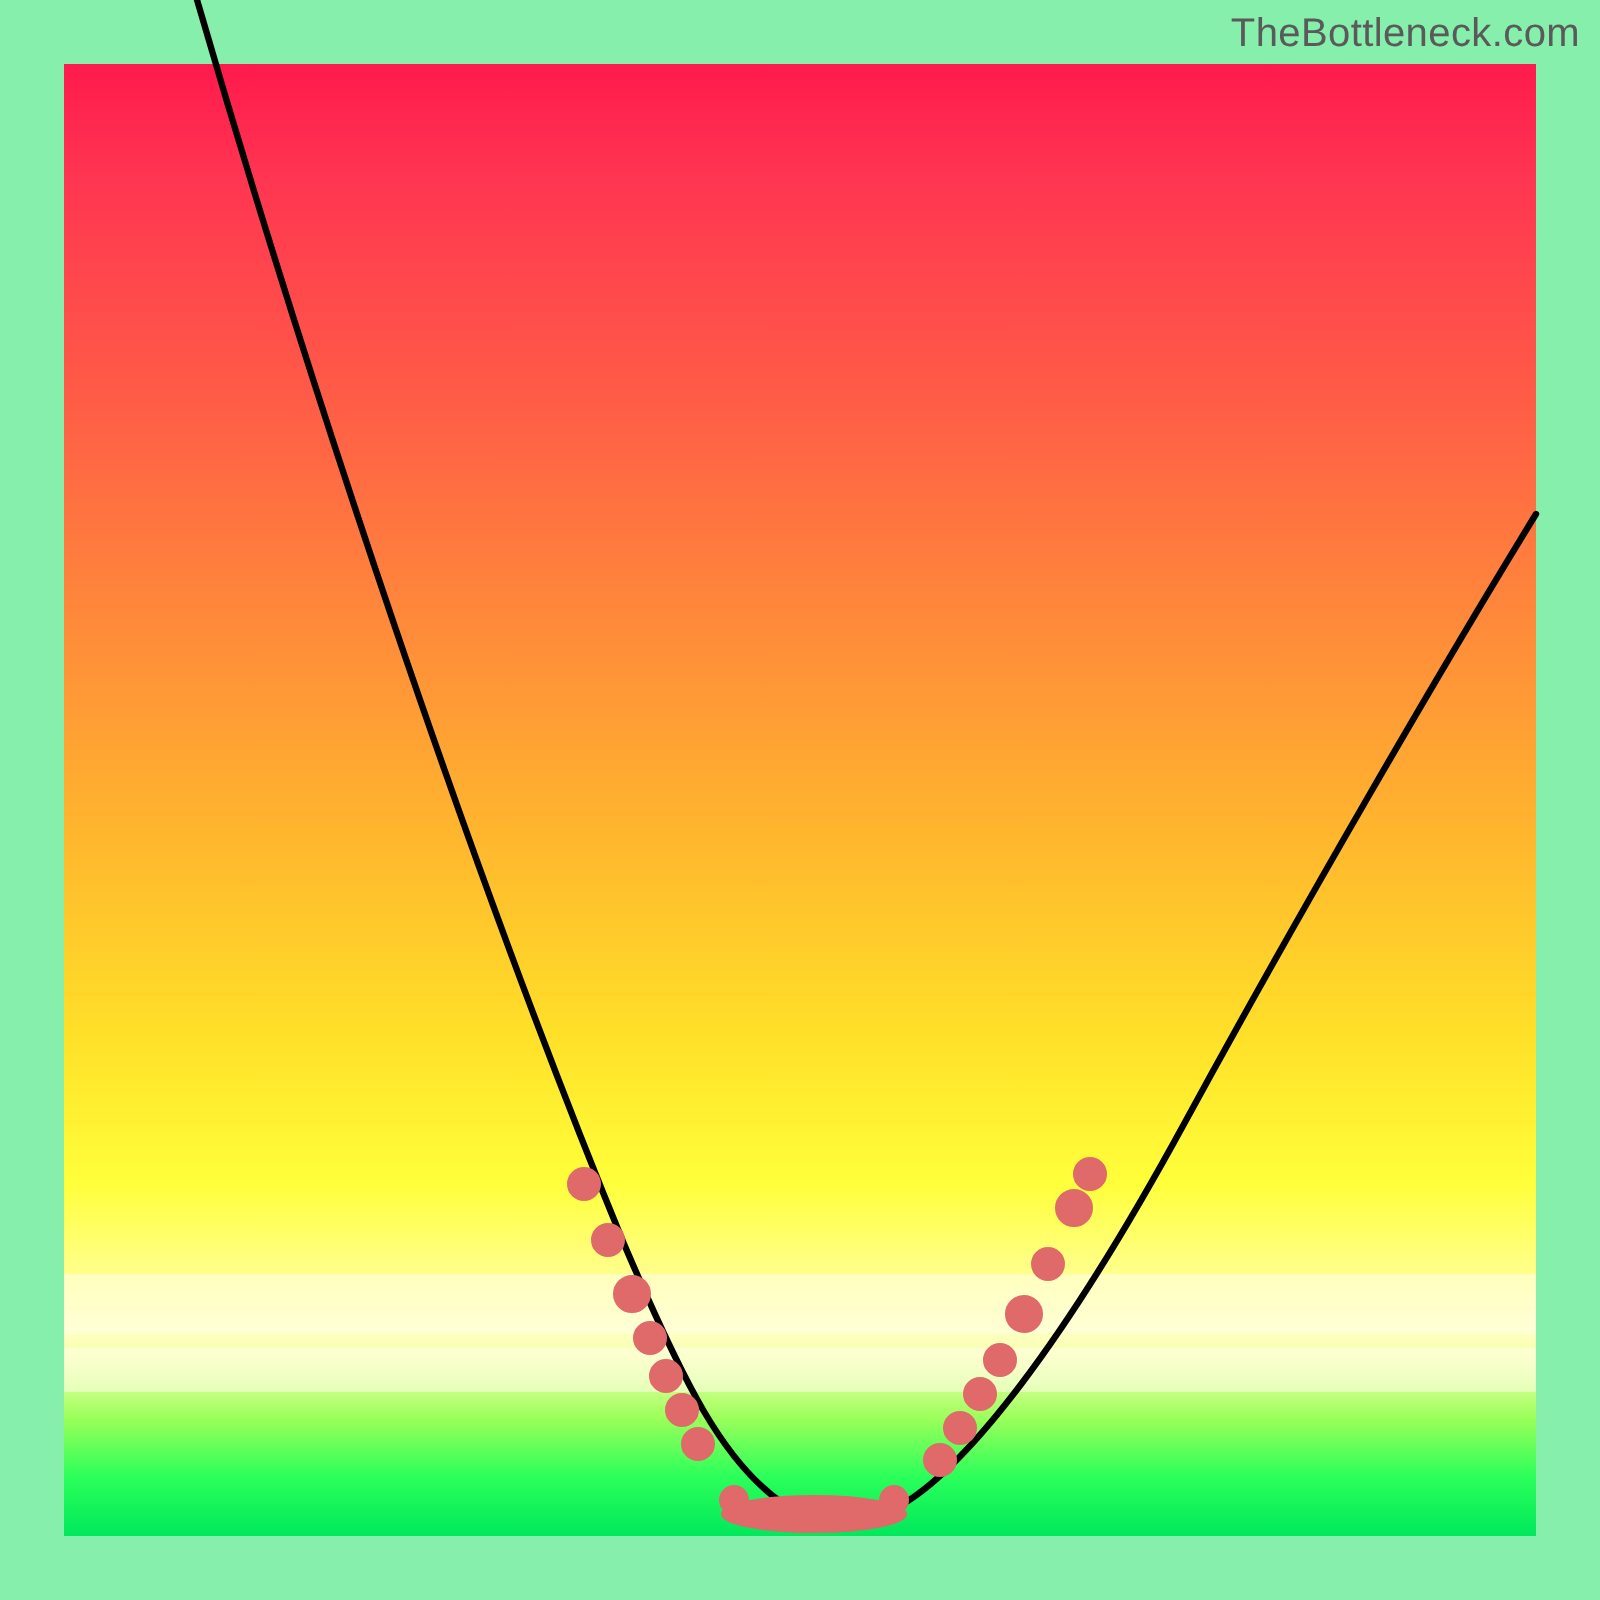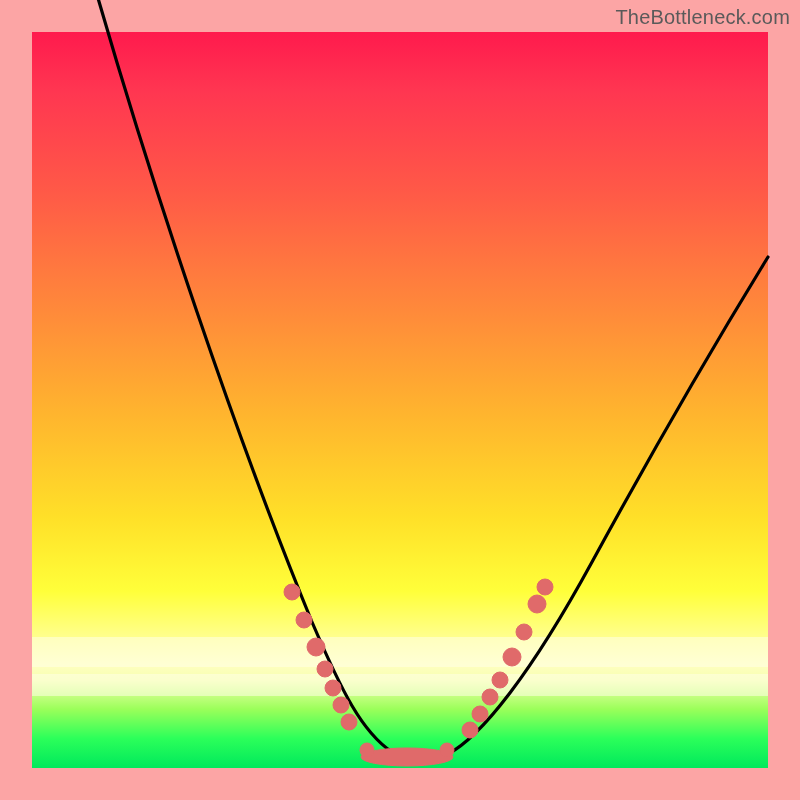--- a/index.html
+++ b/index.html
@@ -9,21 +9,21 @@
     height: 800px;
     overflow: hidden;
     background: #000;
     font-family: Arial, Helvetica, sans-serif;
   }
   .frame {
     position: absolute;
     left: 0; top: 0;
     width: 800px;
     height: 800px;
-    background: #fca5a5;
+    background: #86efac;
   }
   .plot {
     position: absolute;
     left: 32px;
     top: 32px;
     width: 736px;
     height: 736px;
     
     background: linear-gradient(to bottom,
       #ff1a4d 0%,

